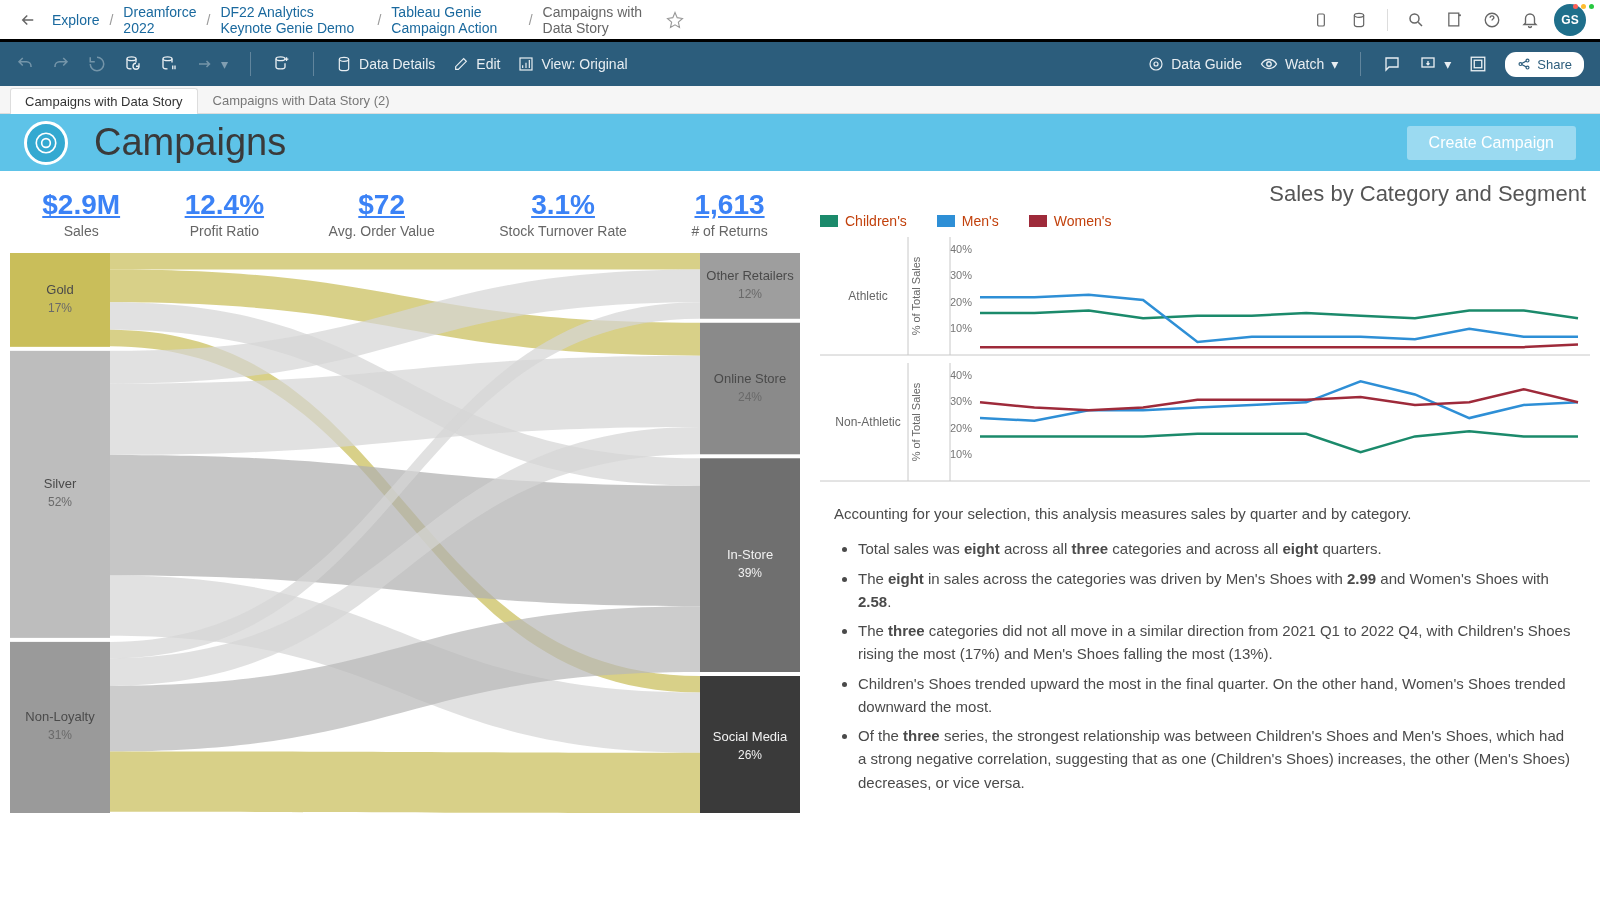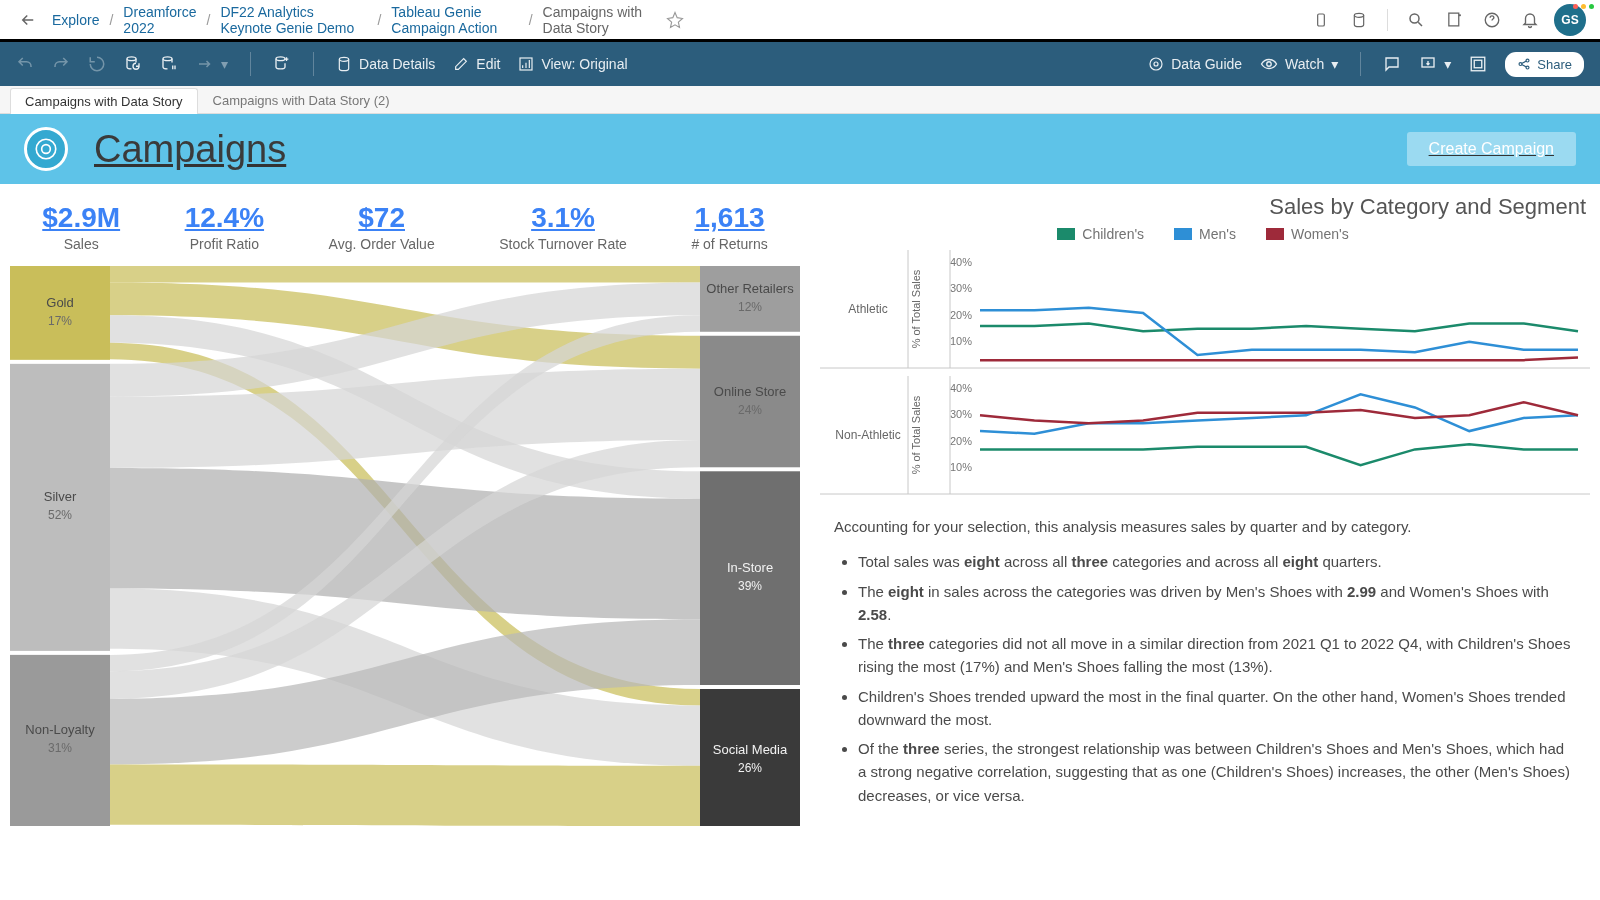--- a/index.html
+++ b/index.html
@@ -14,33 +14,33 @@
 .topbar .vdiv { width: 1px; height: 22px; background: #ddd; margin: 0 4px; }
 .toolbar { display: flex; align-items: center; height: 44px; background: #2c5d7c; color: #fff; padding: 0 16px; gap: 18px; }
 .toolbar .tbtn { display: flex; align-items: center; gap: 7px; color: #e8eef2; cursor: pointer; font-size: 14px; }
 .toolbar .tbtn.disabled { opacity: 0.45; }
 .toolbar .spacer { flex: 1; }
 .toolbar .tdiv { width: 1px; height: 24px; background: rgba(255,255,255,0.25); margin: 0 4px; }
 .toolbar .share { background: #fff; color: #2c5d7c; padding: 5px 12px; border-radius: 11px; display: flex; align-items: center; gap: 6px; font-weight: 500; }
 .tabs { display: flex; align-items: flex-end; height: 28px; background: #f6f6f6; border-bottom: 1px solid #ddd; padding-left: 10px; gap: 0; }
 .tabs .tab { padding: 5px 14px; font-size: 13px; color: #777; cursor: pointer; border: 1px solid transparent; border-bottom: none; }
 .tabs .tab.active { background: #fff; color: #333; border-color: #ddd; border-radius: 3px 3px 0 0; position: relative; top: 1px; }
-.banner { background: #5ec3e8; display: flex; align-items: center; height: 70px; padding: 0 24px; gap: 26px; text-decoration: underline; }
+.banner { background: #5ec3e8; display: flex; align-items: center; height: 57px; padding: 0 24px; gap: 26px; }
 .banner .logo { width: 44px; height: 44px; border-radius: 50%; background: #34a9d1; border: 3px solid #fff; display: flex; align-items: center; justify-content: center; }
 .banner h1 { font-size: 38px; font-weight: 400; color: #3a3a3a; flex: 1; }
 .banner .create { background: rgba(255,255,255,0.38); color: #fff; padding: 8px 22px; border-radius: 3px; font-size: 16px; font-weight: 500; cursor: pointer; }
 .content { display: flex; height: calc(900px - 42px - 44px - 28px - 78px); }
 .left { width: 810px; padding: 18px 10px 0 10px; }
 .kpis { display: flex; justify-content: space-around; margin-bottom: 14px; }
 .kpi { text-align: center; }
 .kpi .val { color: #3b82f6; font-size: 28px; font-weight: 600; text-decoration: underline; }
 .kpi .lbl { color: #666; font-size: 14px; margin-top: 2px; }
 .right { flex: 1; padding: 10px 14px 0 10px; overflow: hidden; }
 .chart-title { text-align: right; font-size: 22px; color: #555; font-weight: 400; margin-bottom: 6px; }
-.legend { display: flex; justify-content: center; gap: 30px; margin-bottom: 8px; font-size: 14px; color: #737373; }
+.legend { display: flex; gap: 30px; margin-bottom: 8px; font-size: 14px; color: #c2410c; }
 .legend .item { display: flex; align-items: center; gap: 7px; }
 .legend .sw { width: 18px; height: 12px; }
 .story { font-size: 15px; color: #4a4a4a; line-height: 1.55; padding: 12px 14px 0 14px; overflow-y: auto; max-height: 310px; }
 .story .intro { margin-bottom: 12px; }
 .story ul { padding-left: 24px; }
 .story li { margin-bottom: 6px; }
 .story b { font-weight: 700; }
 svg text { font-family: inherit; }
 .axis-lbl { font-size: 11px; fill: #666; }
 .panel-lbl { font-size: 12px; fill: #666; }

